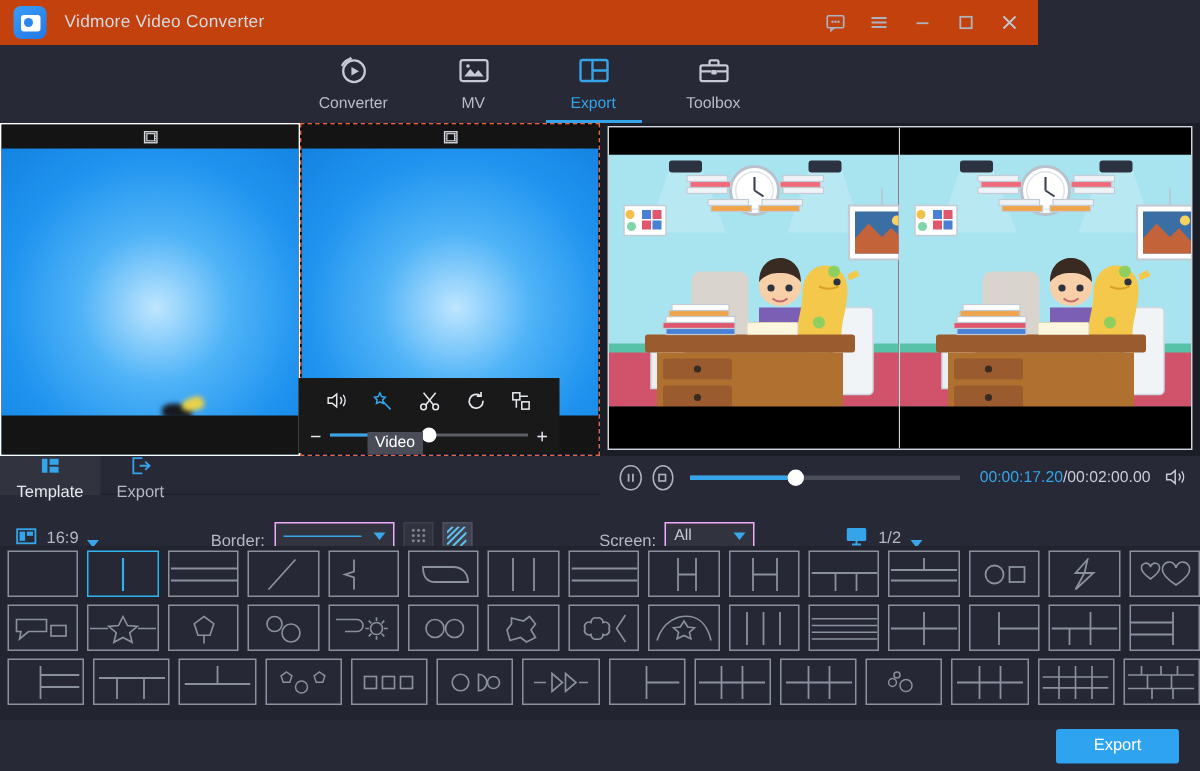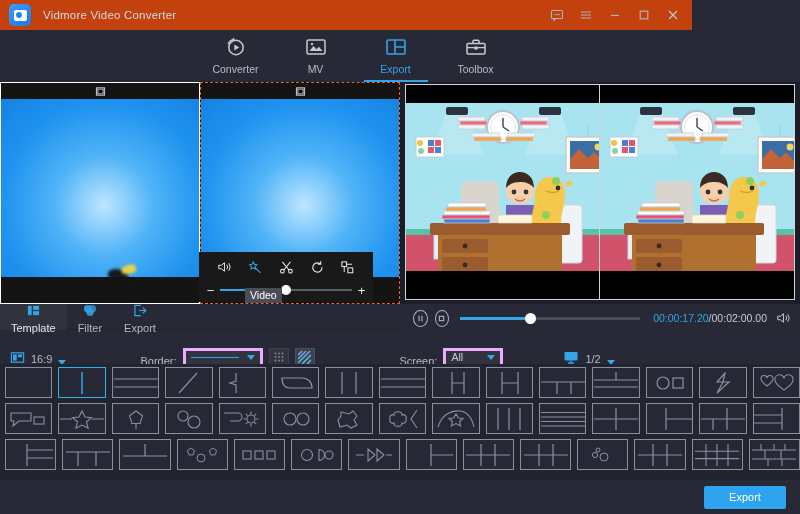--- a/index.html
+++ b/index.html
@@ -152,21 +152,21 @@
 
   
   .optbar {
     position: absolute; top: 334px; left: 0; width: 800px; height: 30px;
     display: flex; align-items: center; font-size: 11px; color: #b5b9c5;
     background: #272936;
   }
   .opt { display: flex; align-items: flex-end; gap: 6px; margin-top: 16px; }
   .caret { width:0;height:0;border-left:4.5px solid transparent;border-right:4.5px solid transparent;border-top:5px solid #3ba7e8;}
   .selbox {
-    height: 19px; min-width: 60px; background: #31343f; border: 3px solid #f0abfc;
+    height: 19px; min-width: 60px; background: #31343f; border: 1px solid #f0abfc;
     display: flex; align-items: center; justify-content: space-between;
     padding: 0 5px; gap: 8px; font-size: 10.5px; color: #c9ccd6;
   }
   .lineprev { width: 62px; height: 0; border-top: 1.6px solid #35a4e8; }
   .sqbtn {
     width: 20px; height: 19px; background: #31343f; border: 1px solid #3c404c;
     display: flex; align-items: center; justify-content: center;
   }
   .sqbtn.act { background: #3e4250; border-color:#4c5160; }
 
@@ -523,30 +523,20 @@
             <rect x="1" y="2" width="4" height="10" fill="#35a4e8"></rect>
             <rect x="6.5" y="2" width="6.5" height="4.3" fill="#35a4e8"></rect>
             <rect x="6.5" y="7.7" width="6.5" height="4.3" fill="#35a4e8"></rect>
           </svg>
       </span>
       <span>Template</span>
     </div>
     <div class="tab">
       <span class="tico">
         <svg width="14" height="13" viewBox="0 0 15 14">
-            <circle cx="5" cy="5" r="4" fill="#35a4e8" opacity="0.9"></circle>
-            <circle cx="10" cy="5" r="4" fill="#35a4e8" opacity="0.75"></circle>
-            <circle cx="7.5" cy="9" r="4" fill="#35a4e8" opacity="0.85"></circle>
-          </svg>
-      </span>
-      <span>Filter</span>
-    </div>
-    <div class="tab">
-      <span class="tico">
-        <svg width="14" height="13" viewBox="0 0 15 14">
             <path d="M8.5 1.5H2v11h6.5" fill="none" stroke="#35a4e8" stroke-width="1.3"></path>
             <path d="M6.5 7h7M10.5 4l3.2 3-3.2 3" fill="none" stroke="#35a4e8" stroke-width="1.3"></path>
           </svg>
       </span>
       <span>Export</span>
     </div>
   </div>
 
   <div class="playerbar">
     <div class="pbtn">

